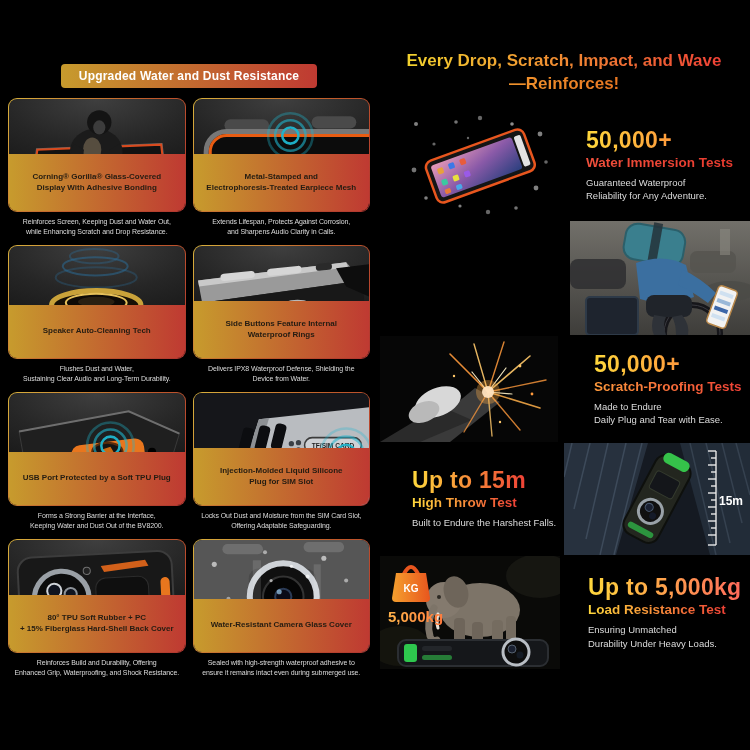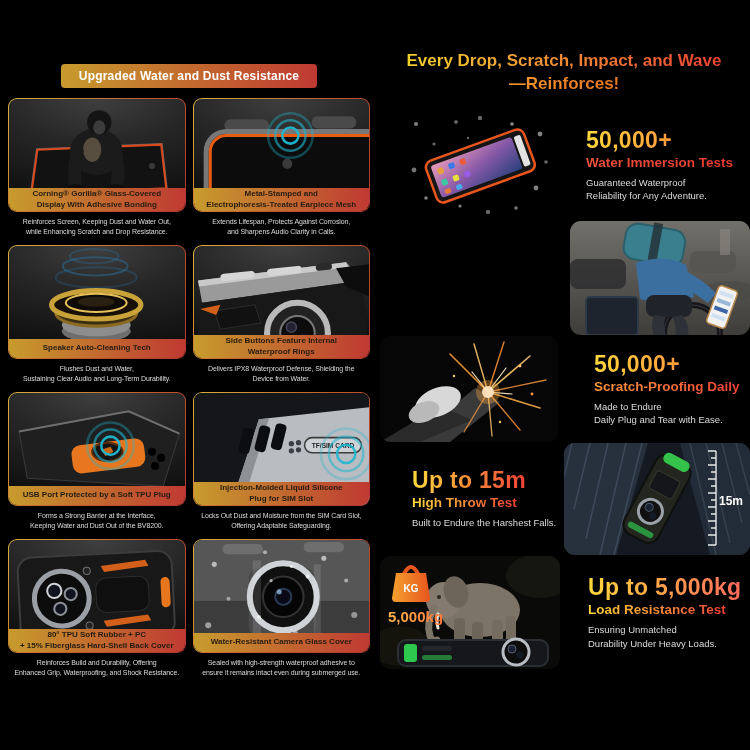--- a/index.html
+++ b/index.html
@@ -14,33 +14,33 @@
   .cards{display:grid;grid-template-columns:1fr 1fr;column-gap:7px;row-gap:7px;}
   .card{display:flex;flex-direction:column;}
   .card-frame{padding:1px;border-radius:9px;
     background:linear-gradient(125deg,#d8b13c 0%,#c05a2a 55%,#b03530 100%);}
   .card-img{position:relative;height:112px;border-radius:8px;overflow:hidden;
     background:radial-gradient(120% 90% at 50% 0%,#3f3f3f 0%,#262626 45%,#101010 100%);}
   .card-img svg{position:absolute;inset:0;display:block;}
   .card-banner{position:absolute;left:0;right:0;bottom:0;z-index:3;
     background:linear-gradient(90deg,var(--banner-gold),var(--banner-red));
     color:#241c12;font-weight:bold;font-size:8px;line-height:1.3;text-align:center;
-    padding:1px 2px;min-height:17px;display:flex;align-items:center;justify-content:center;
+    padding:18px 2px;min-height:17px;display:flex;align-items:center;justify-content:center;
     white-space:pre-line;}
   .card-desc{margin-top:5px;min-height:21px;text-align:center;color:var(--body-text);
     font-size:7px;line-height:1.4;white-space:pre-line;letter-spacing:-.1px;}
   
   .col-right{position:absolute;left:378px;top:50px;width:372px;}
   .right-header{text-align:center;font-weight:bold;font-size:17px;line-height:1.35;}
   .rh-line{width:max-content;margin:0 auto;}
   .grad-text{-webkit-background-clip:text;background-clip:text;color:transparent;
     background-image:linear-gradient(90deg,#ffd83c,#ef4136);}
   .stat-rows{margin-top:14px;display:flex;flex-direction:column;gap:1px;}
   .stat-row{display:flex;align-items:center;}
-  .r-img{flex:none;border-radius:11px;overflow:hidden;position:relative;background:#0a0a0a;}
+  .r-img{flex:none;border-radius:0;overflow:hidden;position:relative;background:#0a0a0a;}
   .r-img svg{display:block;}
   .stat{flex:none;}
   .stat-value{font-size:23px;font-weight:bold;width:max-content;letter-spacing:.3px;}
   .stat-title{font-size:13.5px;font-weight:bold;width:max-content;margin-top:1px;}
   .stat-desc{margin-top:6px;font-size:9.5px;color:var(--body-text);line-height:1.45;
     white-space:pre-line;}
   .svg-label{font-family:"Liberation Sans",sans-serif;font-weight:bold;}
 </style>
 </head>
 <body>
@@ -401,21 +401,21 @@
             <circle cx="108" cy="56" r="6" fill="#fff" opacity=".95"></circle>
             <circle cx="108" cy="56" r="12" fill="#ffb04a" opacity=".35"></circle>
             <circle cx="140" cy="30" r="1.4" fill="#ffc86a"></circle>
               <circle cx="74" cy="40" r="1.2" fill="#ffc86a"></circle>
             <circle cx="152" cy="58" r="1.4" fill="#ff9a3c"></circle>
               <circle cx="120" cy="86" r="1.2" fill="#ffc86a"></circle>
           </svg>
         </div>
         <div class="stat" style="margin-left:36px;">
           <div class="stat-value grad-text" style="background-image: linear-gradient(90deg, rgb(255, 216, 60), rgb(255, 154, 60));">50,000+</div>
-          <div class="stat-title grad-text" style="background-image: linear-gradient(90deg, rgb(255, 154, 60), rgb(239, 65, 54));">Scratch-Proofing Daily</div>
+          <div class="stat-title grad-text" style="background-image: linear-gradient(90deg, rgb(255, 154, 60), rgb(239, 65, 54));">Scratch-Proofing Tests</div>
           <div class="stat-desc">Made to Endure
 Daily Plug and Tear with Ease.</div>
         </div>
       </div>
 
       <div class="stat-row">
         <div class="stat" style="margin-left:34px;">
           <div class="stat-value grad-text" style="background-image: linear-gradient(90deg, rgb(255, 216, 60), rgb(239, 65, 54));">Up to 15m</div>
           <div class="stat-title grad-text" style="background-image: linear-gradient(90deg, rgb(255, 216, 60), rgb(239, 65, 54));">High Throw Test</div>
           <div class="stat-desc">Built to Endure the Harshest Falls.</div>

